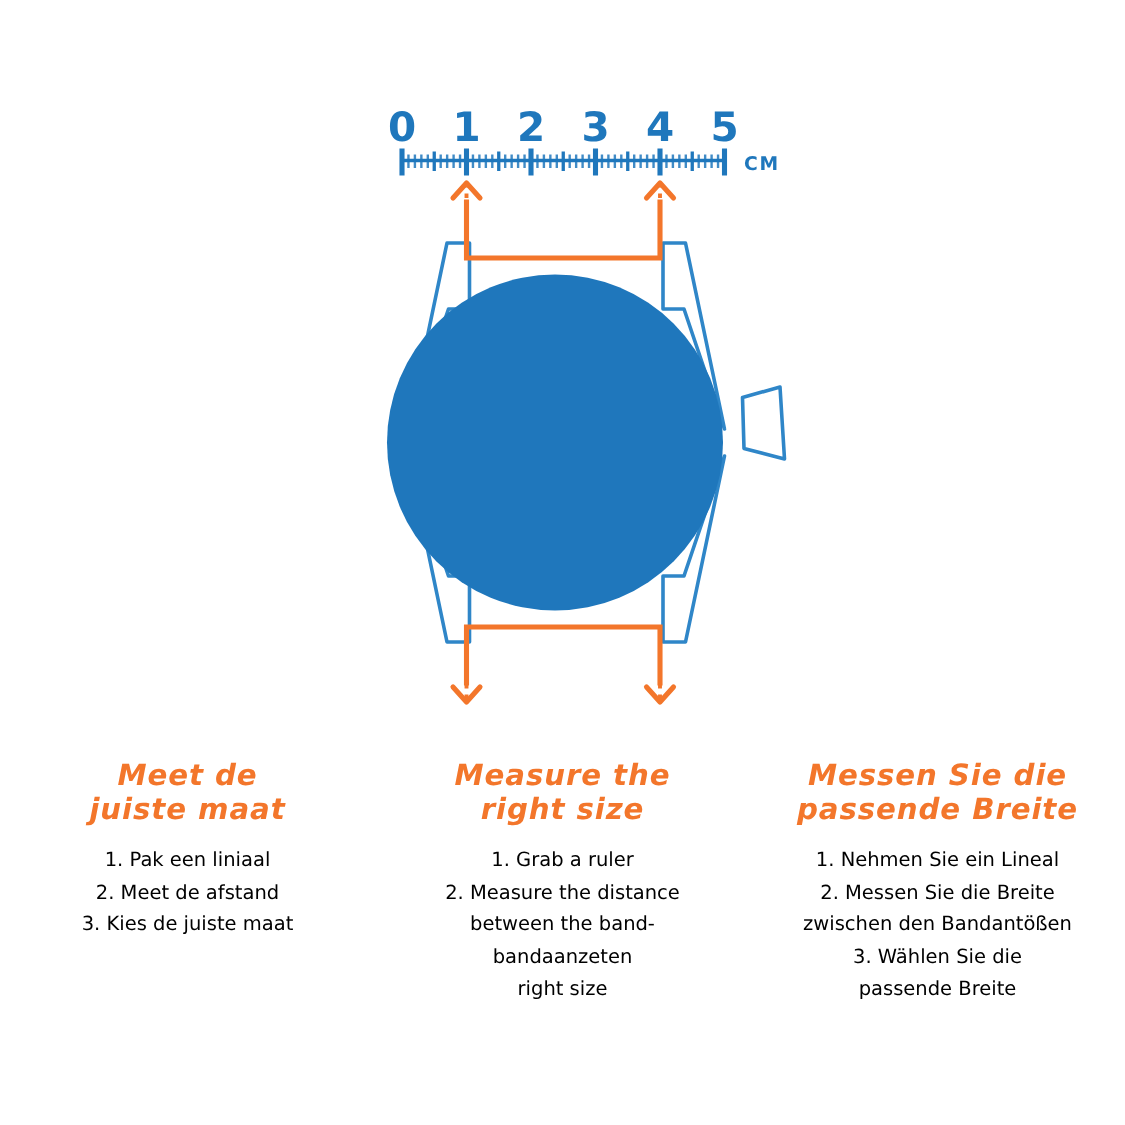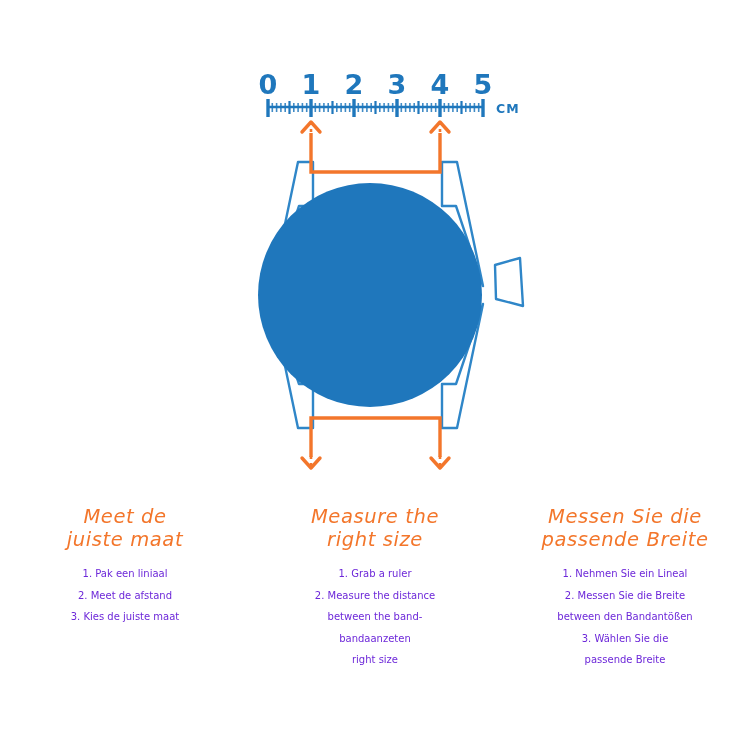--- a/index.html
+++ b/index.html
@@ -46,30 +46,30 @@
     width: 250px;
     box-sizing: border-box;
     padding: 0 6px;
     text-align: center;
   }
   .col-heading {
     color: #F3762B;
     font-family: "DejaVu Sans", sans-serif;
     font-size: 19.5px;
     font-style: italic;
-    font-weight: normal;
+    font-weight: bold;
     line-height: 23px;
     letter-spacing: 0.6px;
     margin: 0 0 12px 0;
     white-space: pre-line;
   }
   .steps {
-    color: #6d28d9;
+    color: #000000;
     font-family: "DejaVu Sans", sans-serif;
-    font-size: 10px;
+    font-size: 13px;
     line-height: 21.5px;
     margin: 0;
     padding: 0;
     list-style: none;
   }
   .steps li {
     margin: 0;
     padding: 0;
   }
 </style>
@@ -229,21 +229,21 @@
         <li>right size</li>
       </ul>
     </div>
 
     <div class="col">
       <div class="col-heading">Messen Sie die
 passende Breite</div>
       <ul class="steps">
         <li>1. Nehmen Sie ein Lineal</li>
         <li>2. Messen Sie die Breite</li>
-        <li>between den Bandantößen</li>
+        <li>zwischen den Bandantößen</li>
         <li>3. Wählen Sie die</li>
         <li>passende Breite</li>
       </ul>
     </div>
 
   </div>
 
 </div>
 
 </body></html>

